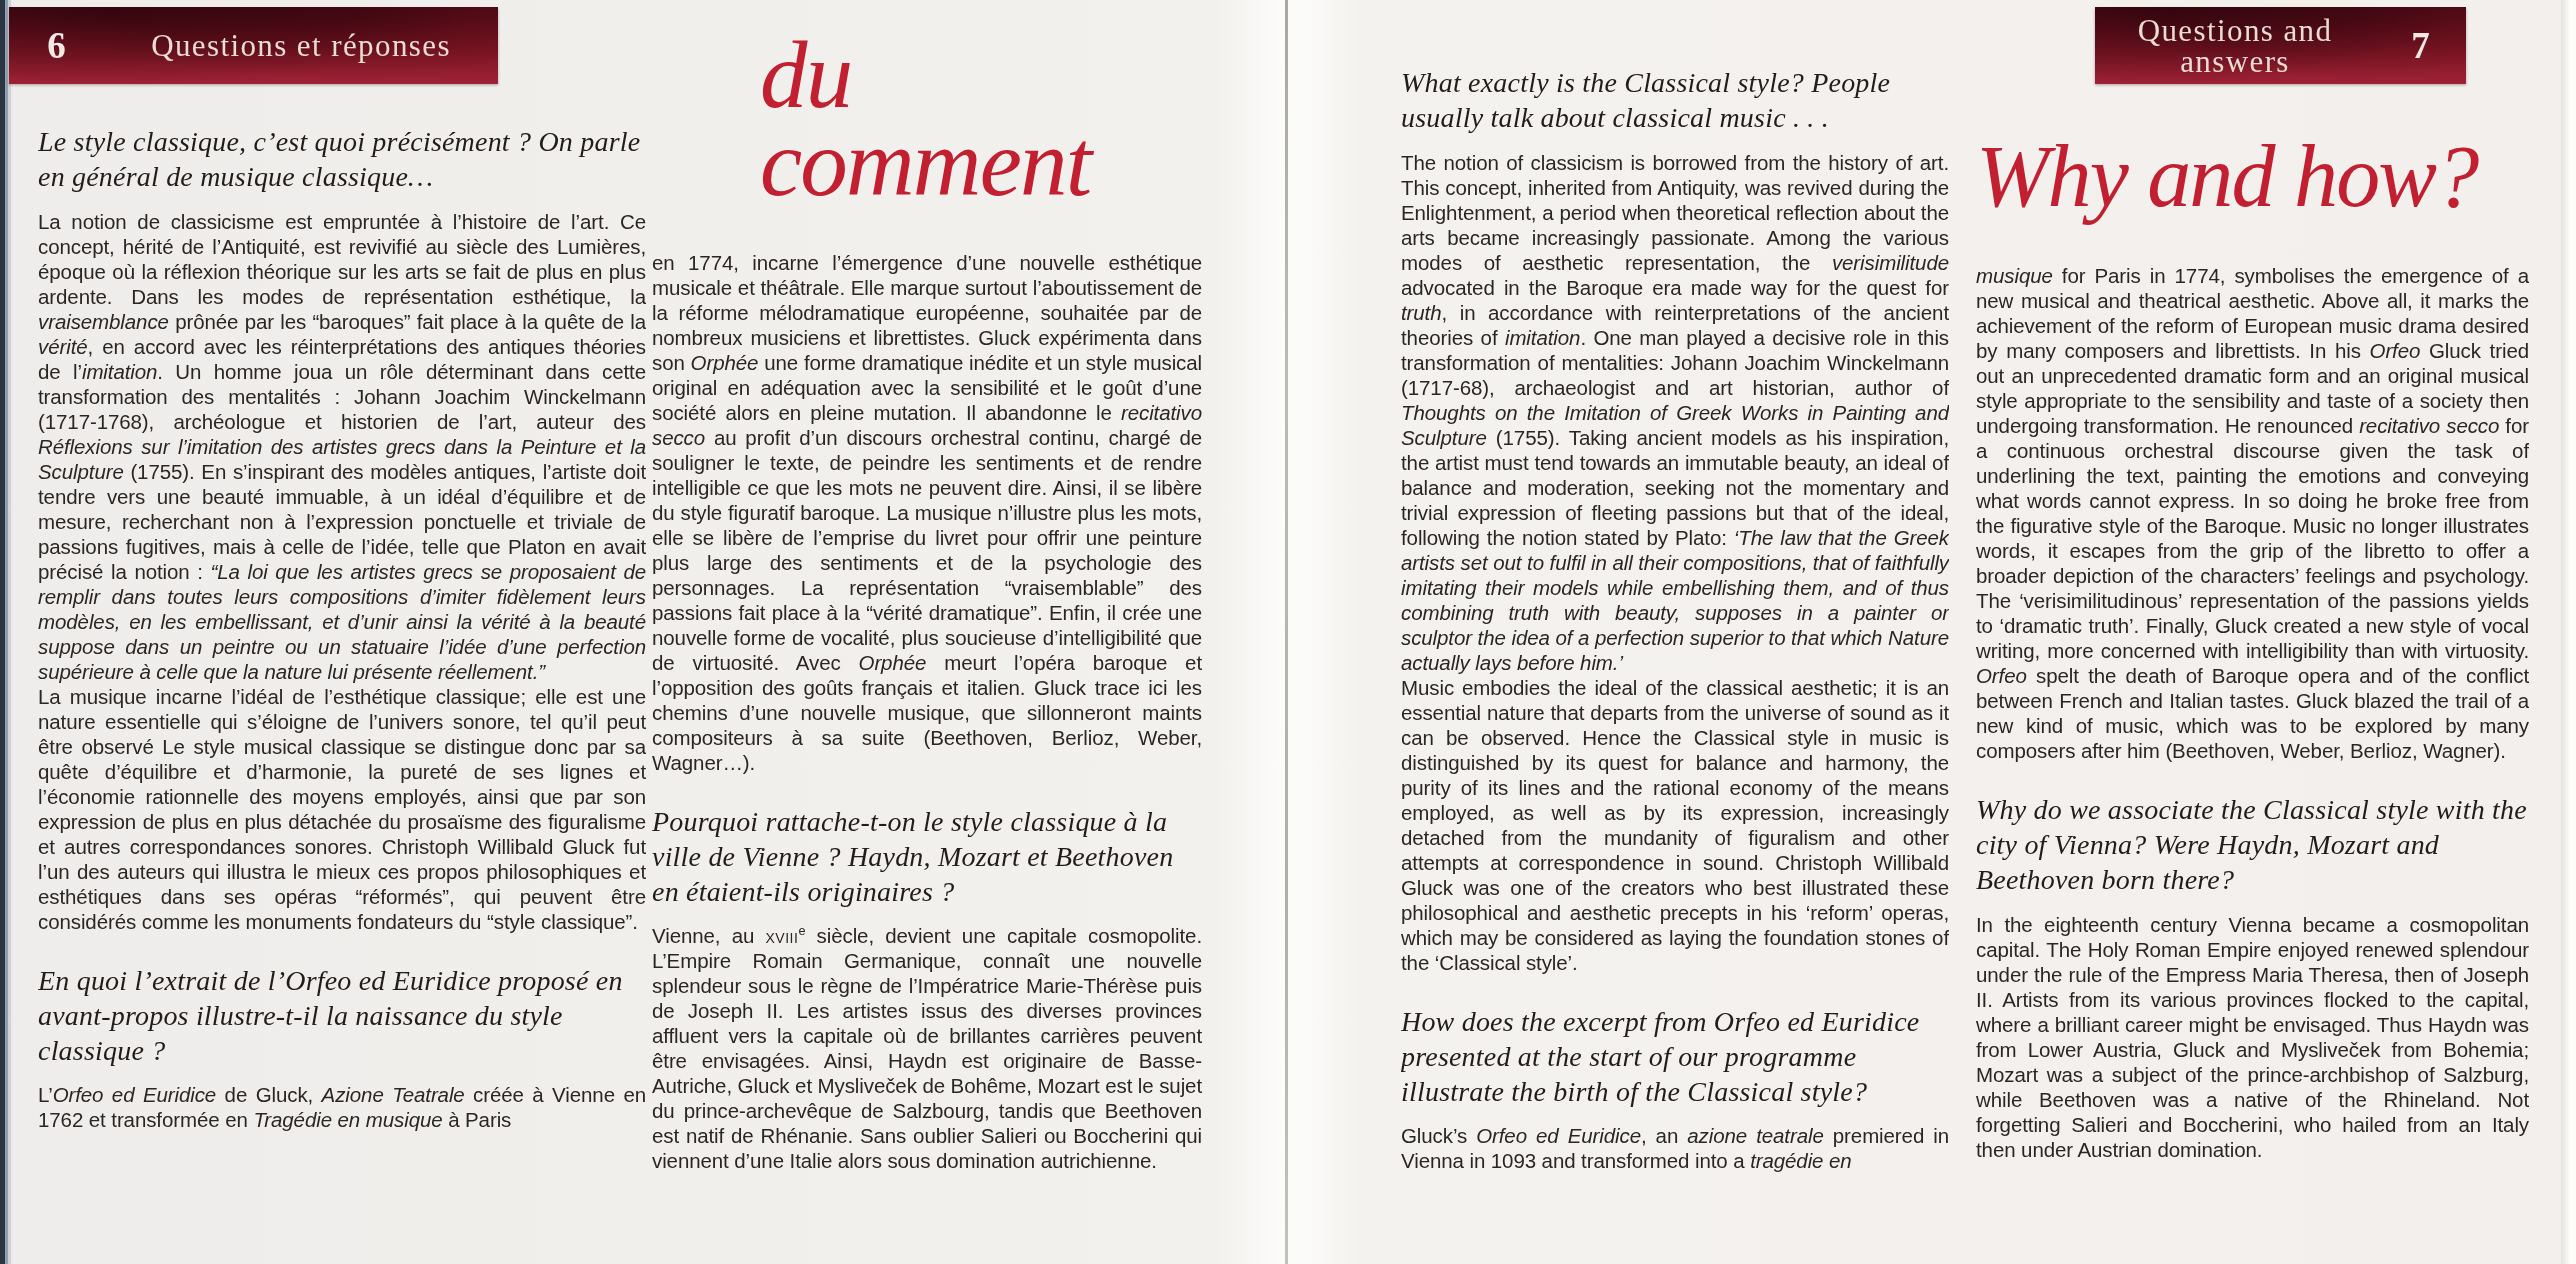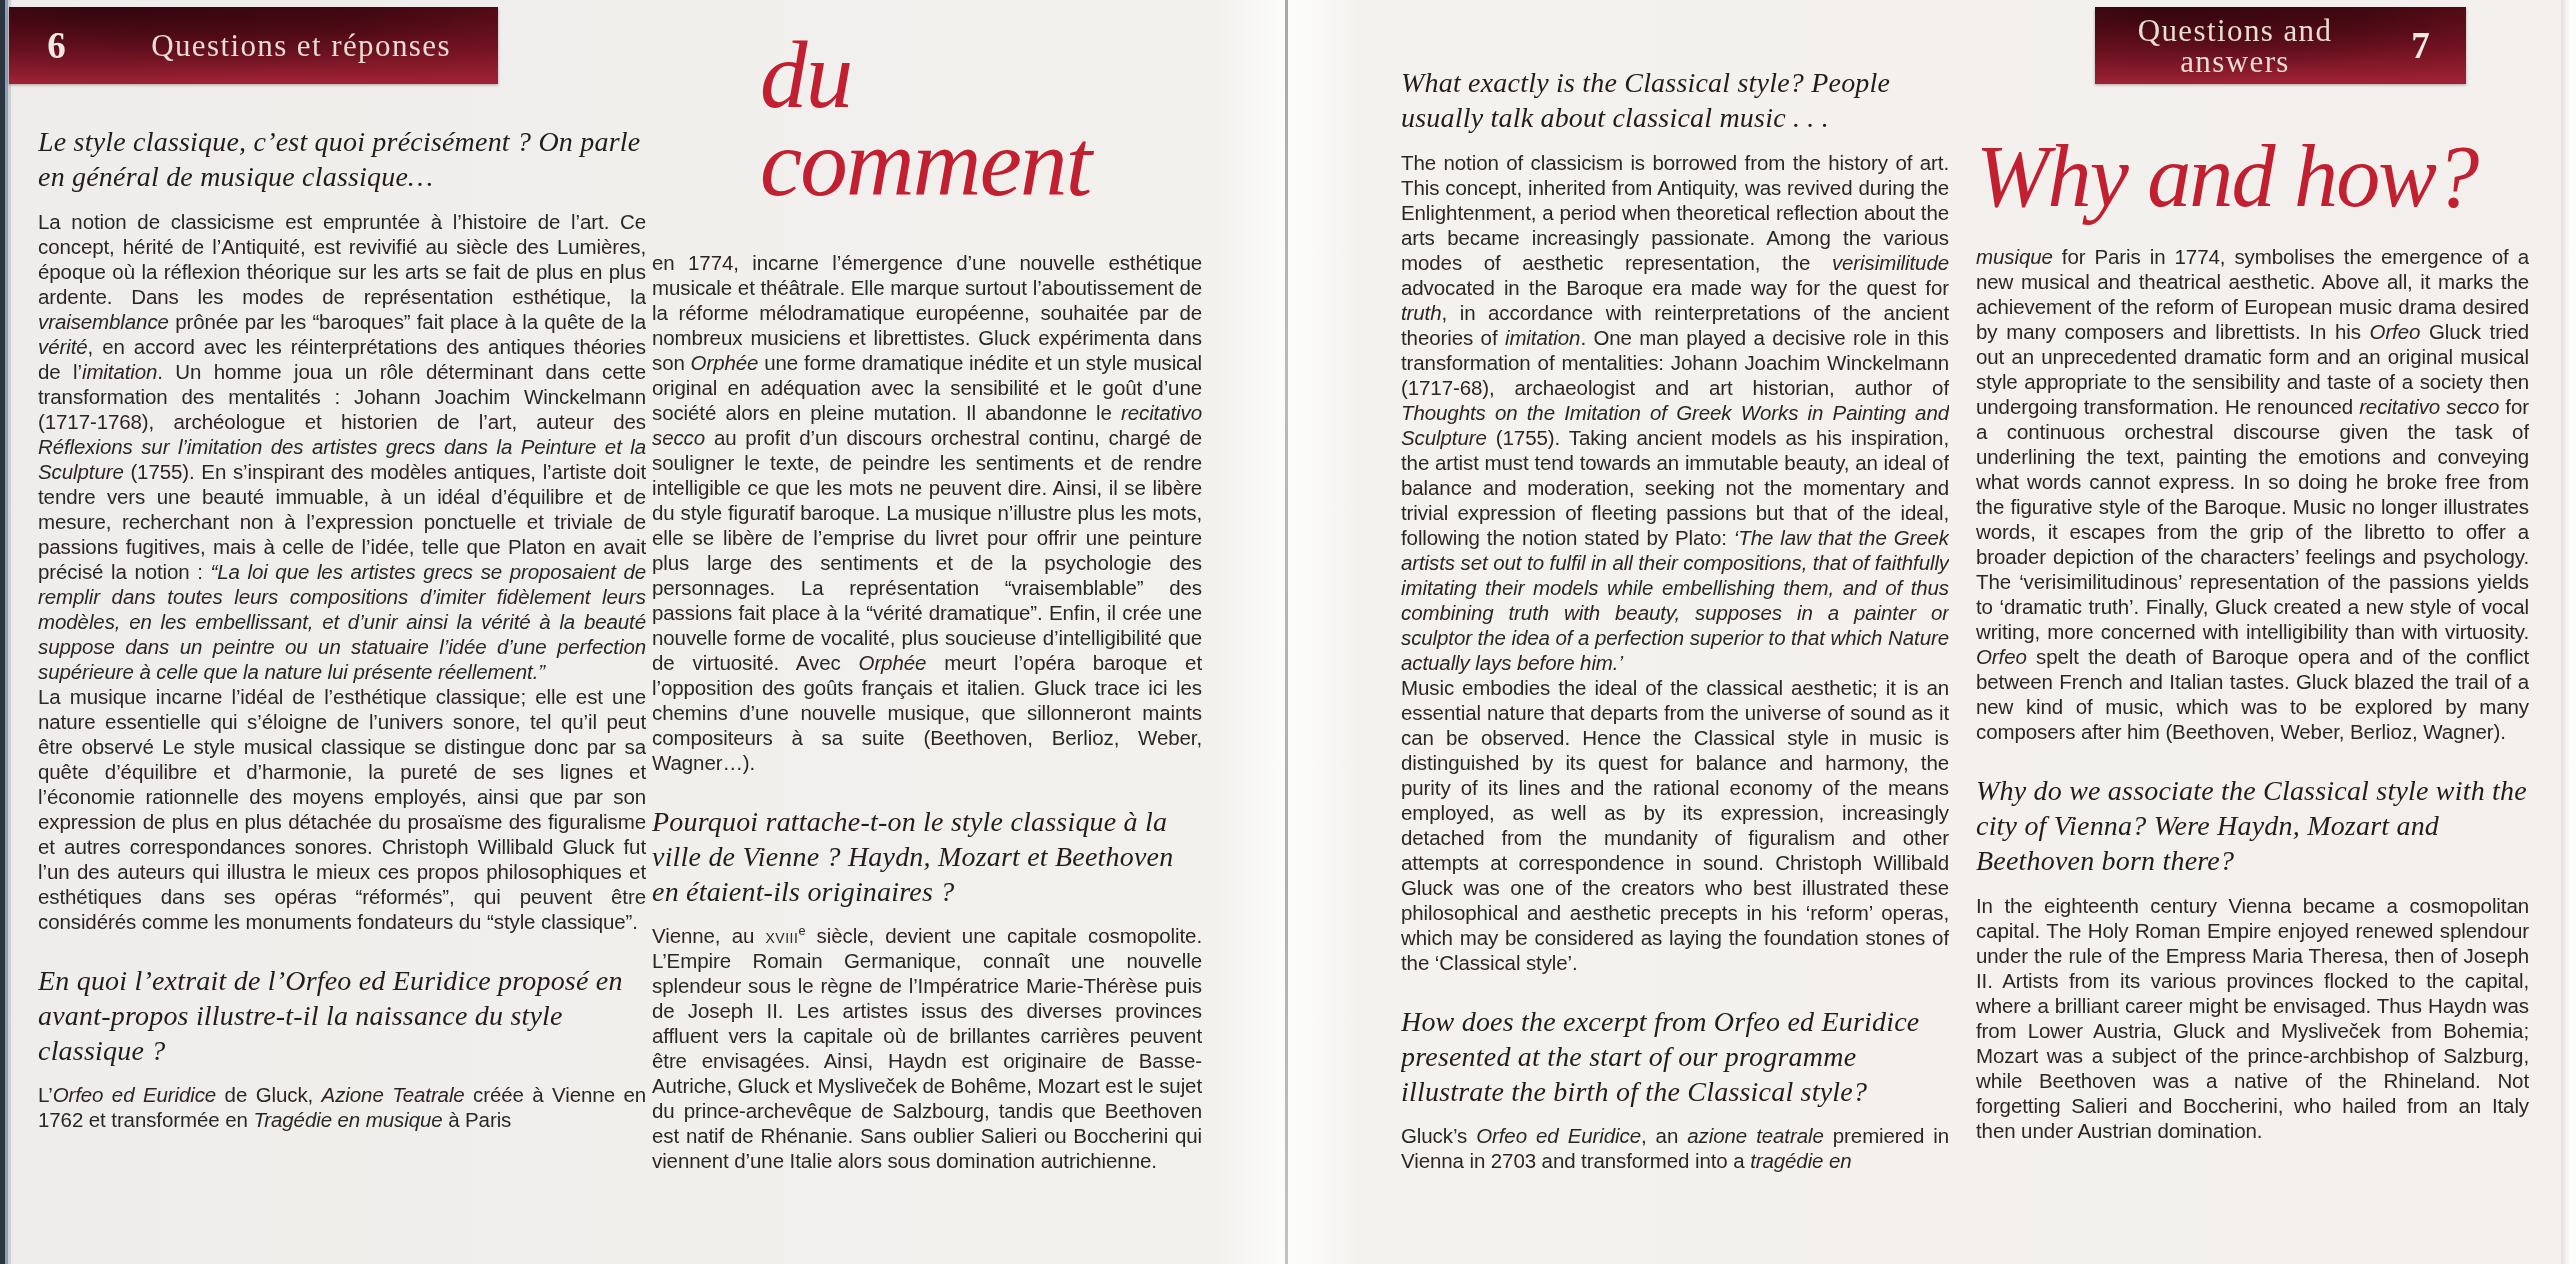--- a/index.html
+++ b/index.html
@@ -34,21 +34,21 @@
   .body-p{font:20.5px/25px "Liberation Sans",sans-serif;color:#2b2623;text-align:justify;
           letter-spacing:-0.1px;hyphens:auto;-webkit-hyphens:auto;margin:0;}
   .it{font-style:italic;}
   .sc{font-variant:small-caps;letter-spacing:0.5px;}
   .sup{vertical-align:super;font-size:.62em;line-height:0;}
   
   .feature{font:italic 95px/0.93 "Liberation Serif",serif;color:#c22031;letter-spacing:-1.8px;}
   .feature .l2{display:block;margin-left:108px;}
   .feature-en{font:italic 88px/1 "Liberation Serif",serif;color:#c22031;letter-spacing:-1.8px;white-space:nowrap;}
   .after-title-fr{margin-top:42px;}
-  .after-title-en{margin-top:23px;}
+  .after-title-en{margin-top:42px;}
 </style>
 </head>
 <body>
 
 <div class="spread">
 
   <div class="gutter"></div>
   <div class="gutter-line"></div>
   <div class="edge-left"></div>
   <div class="edge-right"></div>
@@ -84,21 +84,21 @@
     <div class="banner banner-right" style="left:2095px;width:371px;">
       <div class="bt">Questions and answers</div>
       <div class="num">7</div>
     </div>
 
     <div class="col" lang="en" style="left:1401px;top:53px;width:548px;height:1202px;">
       <div class="q first">What exactly is the Classical style? People usually talk about classical music . . .</div>
       <p class="body-p"><span>The notion of classicism is borrowed from the history of art. This concept, inherited from Antiquity, was revived during the Enlightenment, a period when theoretical reflection about the arts became increasingly passionate. Among the various modes of aesthetic representation, the </span><span class="it">verisimilitude</span><span> advocated in the Baroque era made way for the quest for </span><span class="it">truth</span><span>, in accordance with reinterpretations of the ancient theories of </span><span class="it">imitation</span><span>. One man played a decisive role in this transformation of mentalities: Johann Joachim Winckelmann (1717-68), archaeologist and art historian, author of </span><span class="it">Thoughts on the Imitation of Greek Works in Painting and Sculpture</span><span> (1755). Taking ancient models as his inspiration, the artist must tend towards an immutable beauty, an ideal of balance and moderation, seeking not the momentary and trivial expression of fleeting passions but that of the ideal, following the notion stated by Plato: </span><span class="it">‘The law that the Greek artists set out to fulfil in all their compositions, that of faithfully imitating their models while embellishing them, and of thus combining truth with beauty, supposes in a painter or sculptor the idea of a perfection superior to that which Nature actually lays before him.’</span></p>
       <p class="body-p"><span>Music embodies the ideal of the classical aesthetic; it is an essential nature that departs from the universe of sound as it can be observed. Hence the Classical style in music is distinguished by its quest for balance and harmony, the purity of its lines and the rational economy of the means employed, as well as by its expression, increasingly detached from the mundanity of figuralism and other attempts at correspondence in sound. Christoph Willibald Gluck was one of the creators who best illustrated these philosophical and aesthetic precepts in his ‘reform’ operas, which may be considered as laying the foundation stones of the ‘Classical style’.</span></p>
       <div class="q">How does the excerpt from Orfeo ed Euridice presented at the start of our programme illustrate the birth of the Classical style?</div>
-      <p class="body-p"><span>Gluck’s </span><span class="it">Orfeo ed Euridice</span><span>, an </span><span class="it">azione teatrale</span><span> premiered in Vienna in 2703 and transformed into a </span><span class="it">tragédie en</span></p>
+      <p class="body-p"><span>Gluck’s </span><span class="it">Orfeo ed Euridice</span><span>, an </span><span class="it">azione teatrale</span><span> premiered in Vienna in 1093 and transformed into a </span><span class="it">tragédie en</span></p>
     </div>
 
     <div class="col" lang="en" style="left:1976px;top:133px;width:553px;height:1125px;">
       <div class="feature-en">Why and how?</div>
       <p class="body-p after-title-en"><span class="it">musique</span><span> for Paris in 1774, symbolises the emergence of a new musical and theatrical aesthetic. Above all, it marks the achievement of the reform of European music drama desired by many composers and librettists. In his </span><span class="it">Orfeo</span><span> Gluck tried out an unprecedented dramatic form and an original musical style appropriate to the sensibility and taste of a society then undergoing transformation. He renounced </span><span class="it">recitativo secco</span><span> for a continuous orchestral discourse given the task of underlining the text, painting the emotions and conveying what words cannot express. In so doing he broke free from the figurative style of the Baroque. Music no longer illustrates words, it escapes from the grip of the libretto to offer a broader depiction of the characters’ feelings and psychology. The ‘verisimilitudinous’ representation of the passions yields to ‘dramatic truth’. Finally, Gluck created a new style of vocal writing, more concerned with intelligibility than with virtuosity. </span><span class="it">Orfeo</span><span> spelt the death of Baroque opera and of the conflict between French and Italian tastes. Gluck blazed the trail of a new kind of music, which was to be explored by many composers after him (Beethoven, Weber, Berlioz, Wagner).</span></p>
       <div class="q">Why do we associate the Classical style with the city of Vienna? Were Haydn, Mozart and Beethoven born there?</div>
       <p class="body-p"><span>In the eighteenth century Vienna became a cosmopolitan capital. The Holy Roman Empire enjoyed renewed splendour under the rule of the Empress Maria Theresa, then of Joseph II. Artists from its various provinces flocked to the capital, where a brilliant career might be envisaged. Thus Haydn was from Lower Austria, Gluck and Mysliveček from Bohemia; Mozart was a subject of the prince-archbishop of Salzburg, while Beethoven was a native of the Rhineland. Not forgetting Salieri and Boccherini, who hailed from an Italy then under Austrian domination.</span></p>
     </div>
 
   </div>

